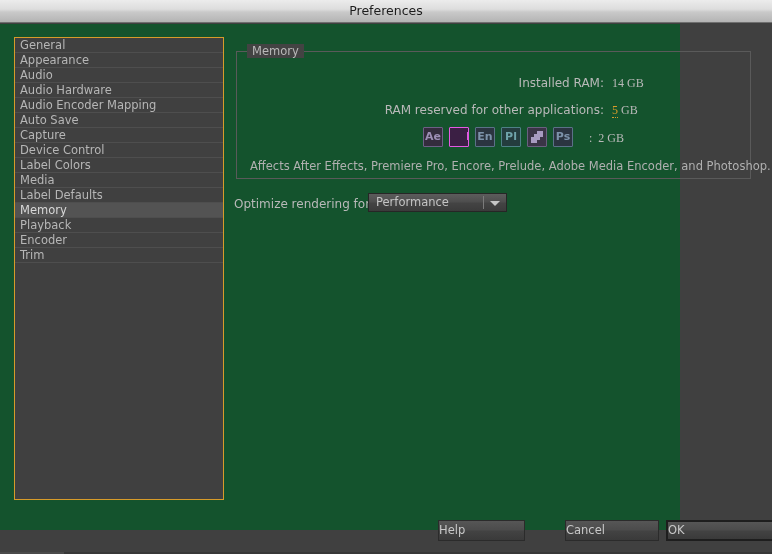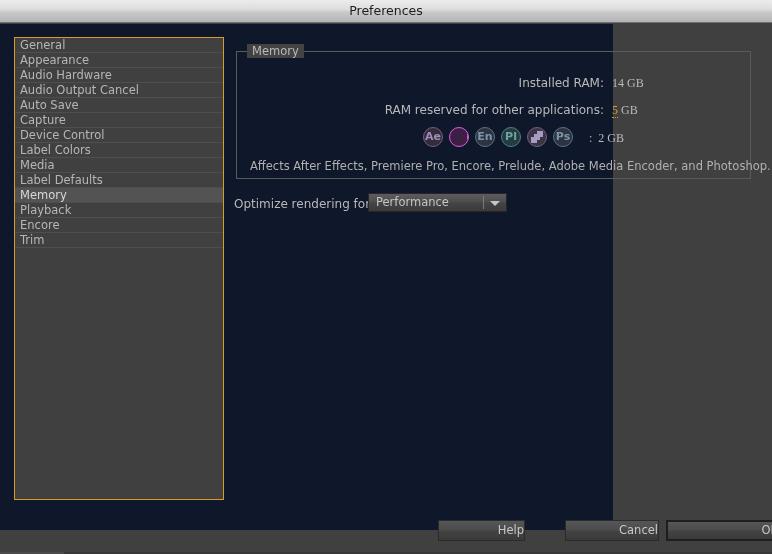--- a/index.html
+++ b/index.html
@@ -40,23 +40,23 @@
     line-height: 22px;
     text-align: center;
     font-size: 12.5px;
     color: #1c1c1c;
   }
 
   
   #content {
     position: absolute;
     left: 0; top: 24px;
-    width: 613px;
+    width: 680px;
     height: 506px;
-    background: #0f172a;
+    background: #14532d;
   }
 
   
   #sidebar {
     position: absolute;
     left: 14px; top: 13px;
     width: 210px;
     height: 463px;
     background: #404040;
     border: 1px solid #d79b2a;
@@ -152,21 +152,21 @@
   
   #app-badges {
     position: absolute;
     left: 186px; top: 75px;
     display: flex;
     gap: 6px;
   }
   .app-badge {
     width: 20px;
     height: 20px;
-    border-radius: 10px;
+    border-radius: 1px;
     border: 1px solid #6b6b7d;
     box-sizing: border-box;
     font-size: 11px;
     font-weight: bold;
     line-height: 18px;
     text-align: center;
     font-family: "DejaVu Sans", "Liberation Sans", sans-serif;
     position: relative;
     overflow: hidden;
   }
@@ -247,21 +247,21 @@
   .dlg-button {
     position: absolute;
     top: 12px;
     height: 21px;
     background: linear-gradient(to bottom, #565656 0%, #4b4b4b 48%, #434343 52%, #3a3a3a 100%);
     border: 1px solid #2b2b2b;
     box-sizing: border-box;
     font-size: 11.5px;
     color: #c8c8c8;
     line-height: 19px;
-    text-align: right;
+    text-align: left;
     cursor: default;
   }
   #btn-help   { left: 438px; width: 87px; }
   #btn-cancel { left: 565px; width: 94px; }
   #btn-ok     { left: 666px; width: 114px; border: 2px solid #1e1e1e; line-height: 17px; }
 
   #bottom-strip {
     position: absolute;
     left: 0; bottom: 0;
     width: 772px;
@@ -284,31 +284,32 @@
   <div id="titlebar">
     <div id="titlebar-title">Preferences</div>
   </div>
 
   <div id="content">
 
     <div id="sidebar">
 
     <div class="side-item">General</div>
         <div class="side-item">Appearance</div>
+        <div class="side-item">Audio</div>
         <div class="side-item">Audio Hardware</div>
-        <div class="side-item">Audio Output Cancel</div>
+        <div class="side-item">Audio Encoder Mapping</div>
         <div class="side-item">Auto Save</div>
         <div class="side-item">Capture</div>
         <div class="side-item">Device Control</div>
         <div class="side-item">Label Colors</div>
         <div class="side-item">Media</div>
         <div class="side-item">Label Defaults</div>
         <div class="side-item selected">Memory</div>
         <div class="side-item">Playback</div>
-        <div class="side-item">Encore</div>
+        <div class="side-item">Encoder</div>
         <div class="side-item">Trim</div>
         <div class="side-item" id="sidebar-filler" style="height: 220px;"></div>
       </div>
 
     <div id="panel">
 
       <div id="memory-group">
         <div id="memory-group-label">Memory</div>
 
         <div class="mem-row" id="row-installed">Installed RAM:</div>

